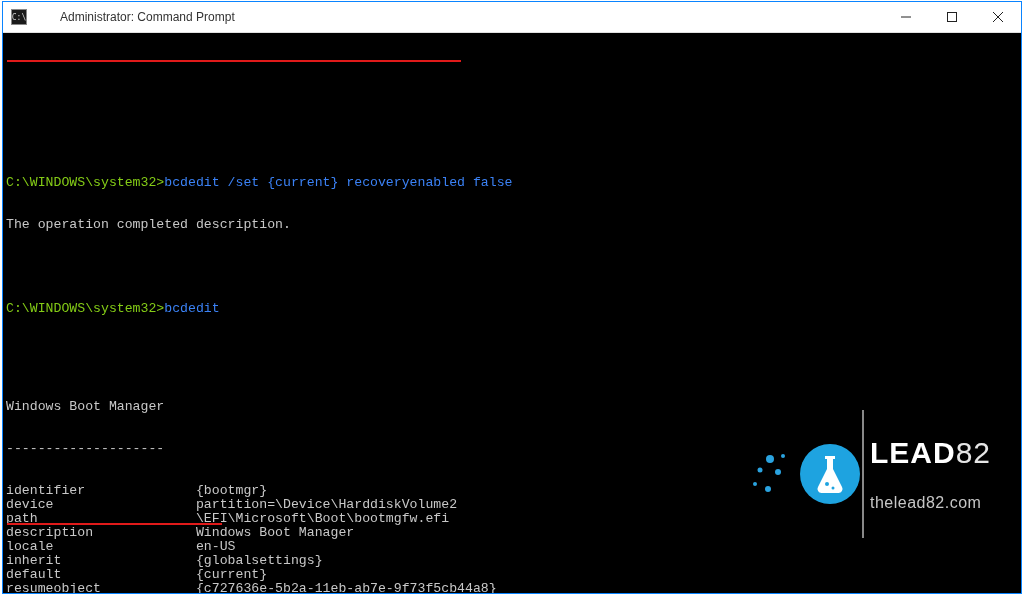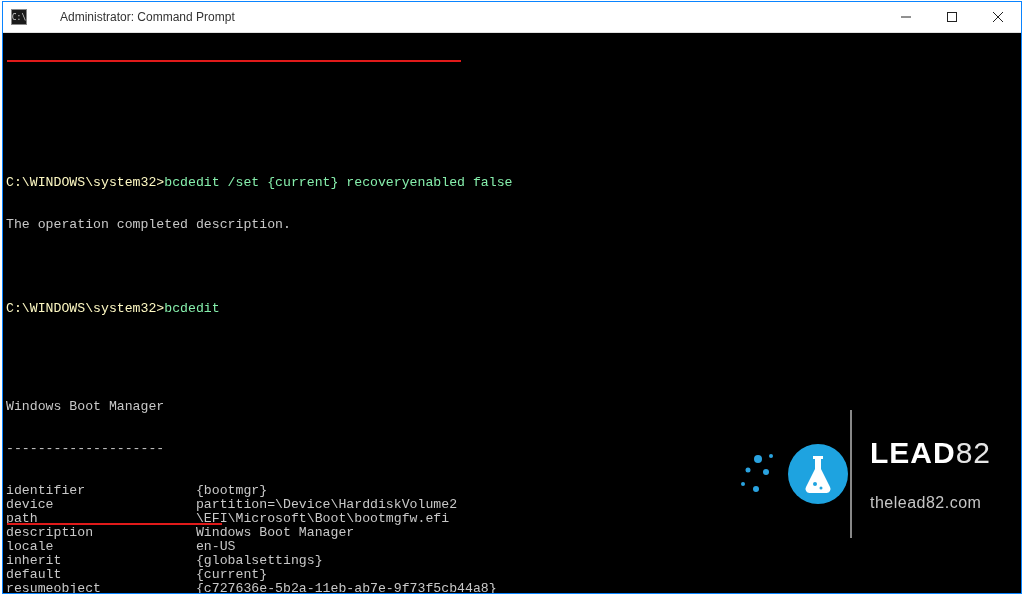--- a/index.html
+++ b/index.html
@@ -67,22 +67,22 @@
     background: #000;
     color: #c8c8c8;
     font-size: 13.2px;
     line-height: 14px;
     padding: 3px 0 0 3px;
     white-space: pre;
     overflow: hidden;
     position: relative;
   }
   .line { height: 14px; position: relative; }
-  .prompt-text { color: #fef9c3; }
-  .cmd { color: #86efac; }
+  .prompt-text { color: #84cc16; }
+  .cmd { color: #3b82f6; }
   .redline {
     position: absolute;
     height: 2px;
     background: #e01a1a;
     z-index: 3;
   }
   .kv { display: flex; align-items: flex-end; }
   .kv .k { display: inline-block; }
   .kv .v { display: inline-block; }
   .watermark {
@@ -102,21 +102,21 @@
     border-radius: 50%;
     background: #1ea3e0;
     display: flex;
     align-items: center;
     justify-content: center;
     margin-left: 10px;
   }
   .watermark .brand {
     margin-left: 2px;
     border-left: 2px solid #888;
-    padding-left: 18px;
+    padding-left: 6px;
   }
   .watermark .brand .big {
     font-size: 30px;
     font-weight: 300;
     letter-spacing: 1px;
     color: #e6e6e6;
     line-height: 1;
   }
   .watermark .brand .big b { font-weight: 600; color: #fff; }
   .watermark .brand .small {

